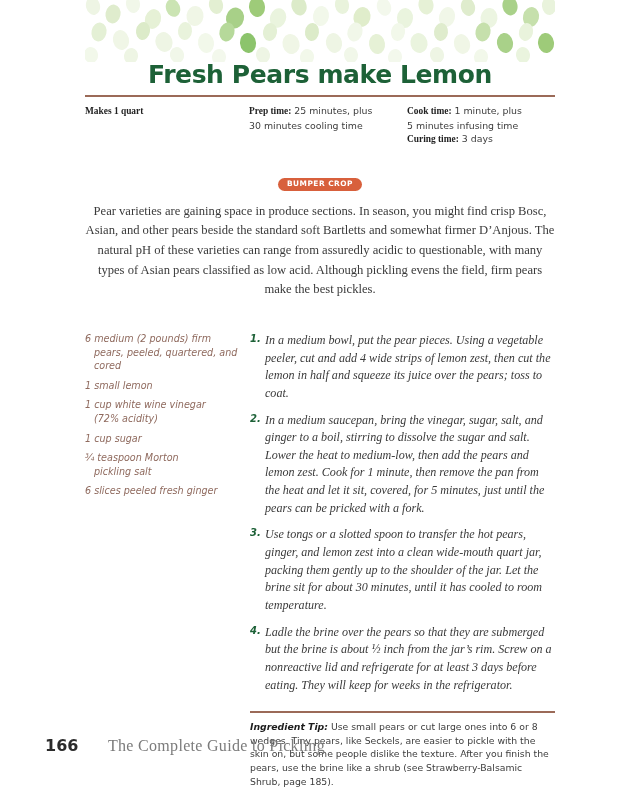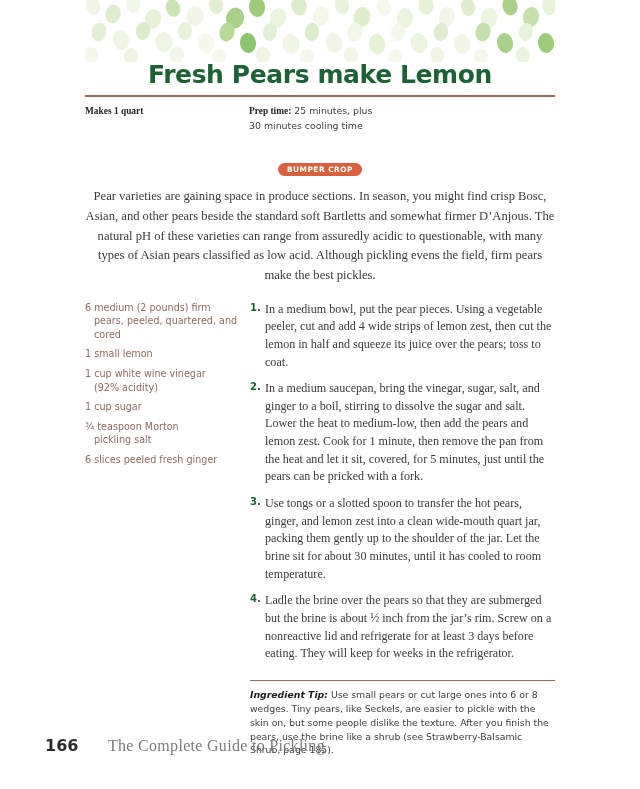--- a/index.html
+++ b/index.html
@@ -88,21 +88,22 @@
     font-family: "Liberation Serif", serif;
     font-size: 12.6px;
     line-height: 1.56;
     color: #3a3a3a;
     text-align: center;
   }
 
   
   .body-cols {
     display: flex;
-    margin-top: 15px;
+    margin-top: 32px;
+    font-style: italic;
   }
   .col-ingredients {
     width: 165px;
     padding-right: 10px;
   }
   .col-steps {
     width: 305px;
   }
 
   .ingredient {
@@ -253,34 +254,43 @@
       <div class="meta-line">
         <b>Makes 1 quart</b>
       </div>
     </div>
     <div class="meta-col prep">
       <div class="meta-line">
         <b>Prep time:</b><span> 25 minutes, plus</span>
       </div>
       <div class="meta-line">30 minutes cooling time</div>
     </div>
+    <div class="meta-col cook">
+      <div class="meta-line">
+        <b>Cook time:</b><span> 1 minute, plus</span>
+      </div>
+      <div class="meta-line">5 minutes infusing time</div>
+      <div class="meta-line">
+        <b>Curing time:</b><span> 3 days</span>
+      </div>
+    </div>
   </div>
 
   <div class="badge-wrap">
     <span class="badge">BUMPER CROP</span>
   </div>
 
   <p class="intro">Pear varieties are gaining space in produce sections. In season, you might find crisp Bosc, Asian, and other pears beside the standard soft Bartletts and somewhat firmer D’Anjous. The natural pH of these varieties can range from assuredly acidic to questionable, with many types of Asian pears classified as low acid. Although pickling evens the field, firm pears make the best pickles.</p>
 
   <div class="body-cols">
 
     <div class="col-ingredients">
         <div class="ingredient"><span>6 medium (2 pounds) firm</span><span class="cont">pears, peeled, quartered, and cored</span></div>
         <div class="ingredient"><span>1 small lemon</span></div>
-        <div class="ingredient"><span>1 cup white wine vinegar</span><span class="cont">(92% acidity)</span></div>
+        <div class="ingredient"><span>1 cup white wine vinegar</span><span class="cont">(72% acidity)</span></div>
         <div class="ingredient"><span>1 cup sugar</span></div>
         <div class="ingredient"><span>¾ teaspoon Morton</span><span class="cont">pickling salt</span></div>
         <div class="ingredient"><span>6 slices peeled fresh ginger</span></div>
       </div>
 
     <div class="col-steps">
         <div class="step">
           <div class="step-num">1.</div>
           <div class="step-text">In a medium bowl, put the pear pieces. Using a vegetable peeler, cut and add 4 wide strips of lemon zest, then cut the lemon in half and squeeze its juice over the pears; toss to coat.</div>
         </div>

